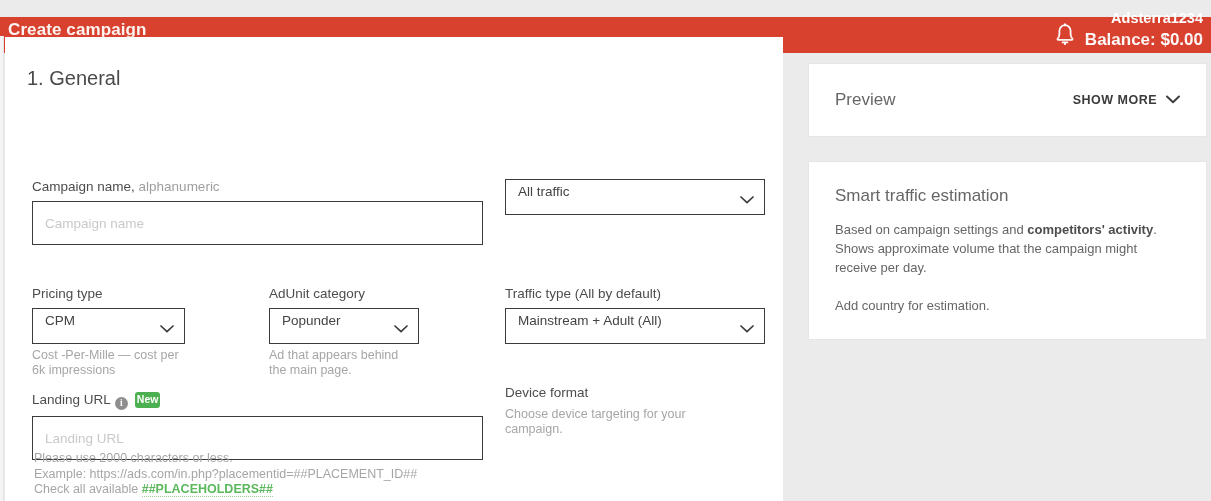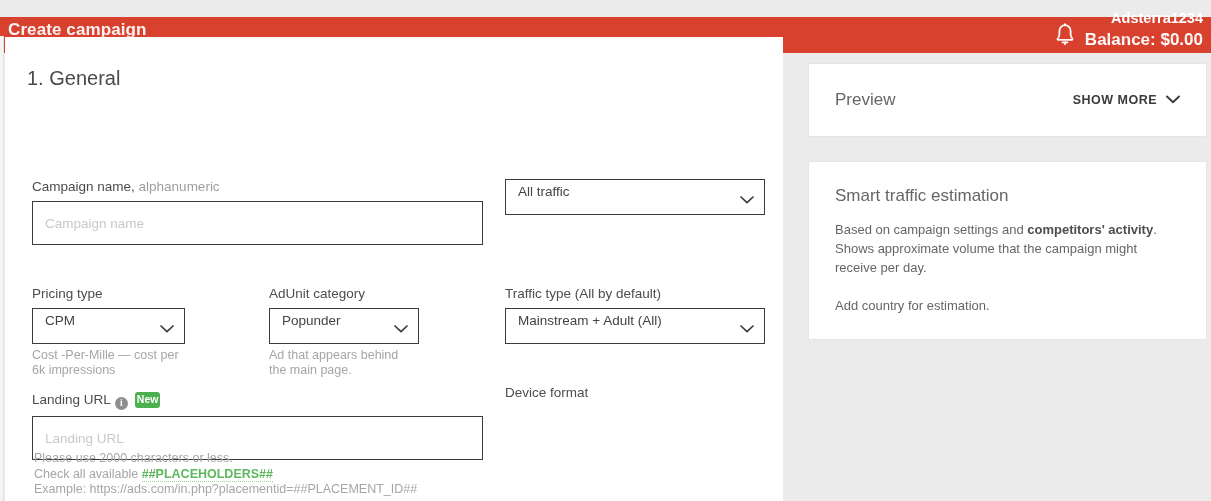--- a/index.html
+++ b/index.html
@@ -320,26 +320,27 @@
       </div>
     </div>
 
     <div class="field" style="left:27px; top:355px; width:451px;">
       <span class="field-label"><span>Landing URL</span><span class="info-icon">i</span><span class="badge-new">New</span></span>
       <input class="text-input" type="text" placeholder="Landing URL" style="">
     </div>
 
     <div class="helper-block" style="left:29px; top:414px; width:455px;">
       <div>Please use 2000 characters or less.</div>
+      <div>Example: https://ads.com/in.php?placementid=##PLACEMENT_ID##</div>
       <div><span>Check all available </span><span class="ph-link">##PLACEHOLDERS##</span></div>
-      <div>Example: https://ads.com/in.php?placementid=##PLACEMENT_ID##</div>
     </div>
 
     <div class="field" style="left:500px; top:348px; width:260px;">
       <span class="field-label">Device format</span>
+      <div class="hint" style="width:215px;">Choose device targeting for your campaign.</div>
     </div>
 
   </div>
 
   <div class="side">
 
     <div class="card" style="padding-top:26px; padding-bottom:26px;">
       <div class="card-row">
         <h3 class="card-title">Preview</h3>
         <div class="show-more">

